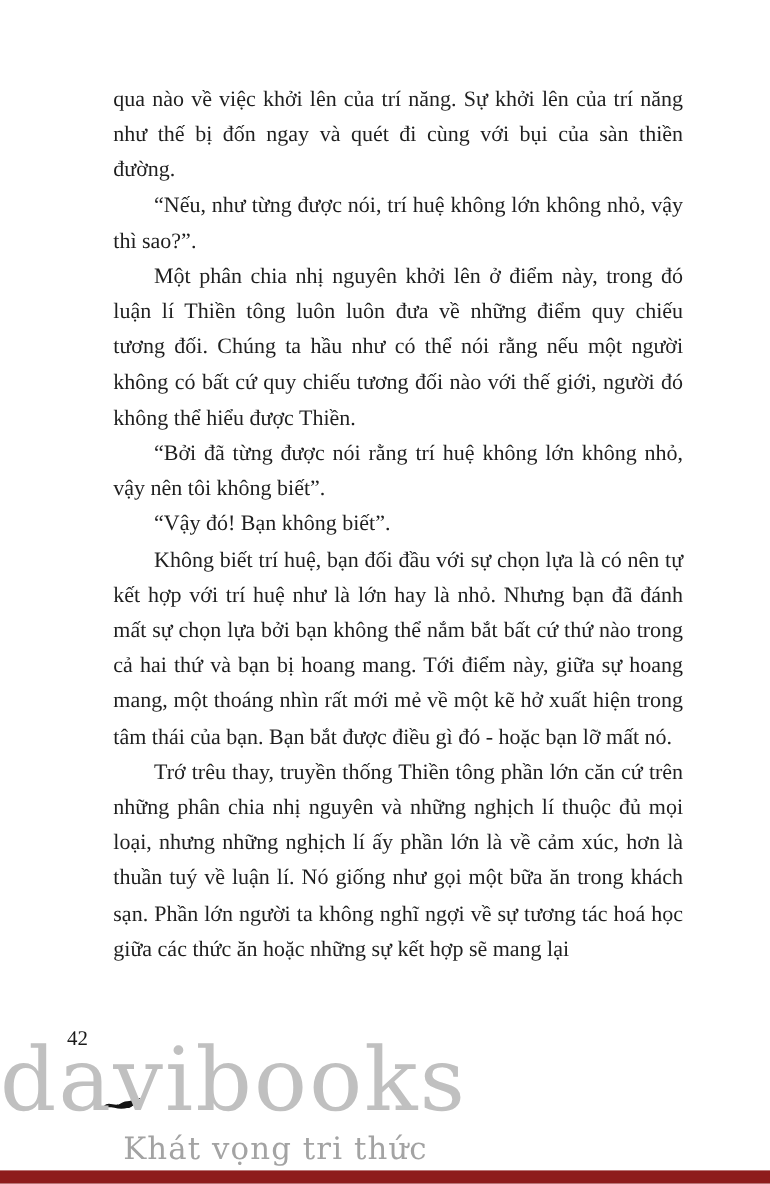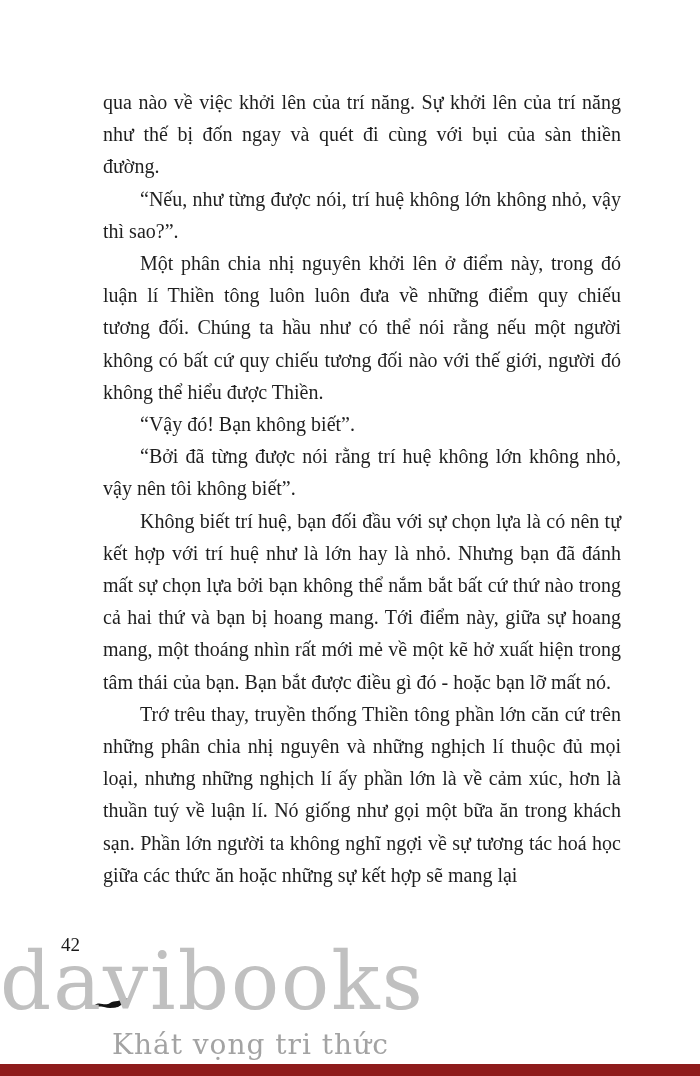--- a/index.html
+++ b/index.html
@@ -12,21 +12,20 @@
   }
   .text-block {
     position: absolute;
     left: 103px;
     top: 74px;
     width: 518px;
     font-size: 20px;
     line-height: 32.2px;
     text-align: justify;
     color: #1f1f1f;
-    margin-top: 12px;
   }
   .para { text-indent: 0; }
   .para.indent { text-indent: 37px; }
   .page-num {
     position: absolute;
     left: 61px;
     top: 934px;
     font-size: 19px;
     color: #1a1a1a;
   }
@@ -71,22 +70,22 @@
 </style>
 </head>
 <body>
 
 <div class="page">
 
   <main class="text-block" style="color: rgb(31, 31, 31);">
       <p class="para">qua nào về việc khởi lên của trí năng. Sự khởi lên của trí năng như thế bị đốn ngay và quét đi cùng với bụi của sàn thiền đường.</p>
       <p class="para indent">“Nếu, như từng được nói, trí huệ không lớn không nhỏ, vậy thì sao?”.</p>
       <p class="para indent">Một phân chia nhị nguyên khởi lên ở điểm này, trong đó luận lí Thiền tông luôn luôn đưa về những điểm quy chiếu tương đối. Chúng ta hầu như có thể nói rằng nếu một người không có bất cứ quy chiếu tương đối nào với thế giới, người đó không thể hiểu được Thiền.</p>
+      <p class="para indent">“Bởi đã từng được nói rằng trí huệ không lớn không nhỏ, vậy nên tôi không biết”.</p>
       <p class="para indent">“Vậy đó! Bạn không biết”.</p>
-      <p class="para indent">“Bởi đã từng được nói rằng trí huệ không lớn không nhỏ, vậy nên tôi không biết”.</p>
       <p class="para indent">Không biết trí huệ, bạn đối đầu với sự chọn lựa là có nên tự kết hợp với trí huệ như là lớn hay là nhỏ. Nhưng bạn đã đánh mất sự chọn lựa bởi bạn không thể nắm bắt bất cứ thứ nào trong cả hai thứ và bạn bị hoang mang. Tới điểm này, giữa sự hoang mang, một thoáng nhìn rất mới mẻ về một kẽ hở xuất hiện trong tâm thái của bạn. Bạn bắt được điều gì đó - hoặc bạn lỡ mất nó.</p>
       <p class="para indent">Trớ trêu thay, truyền thống Thiền tông phần lớn căn cứ trên những phân chia nhị nguyên và những nghịch lí thuộc đủ mọi loại, nhưng những nghịch lí ấy phần lớn là về cảm xúc, hơn là thuần tuý về luận lí. Nó giống như gọi một bữa ăn trong khách sạn. Phần lớn người ta không nghĩ ngợi về sự tương tác hoá học giữa các thức ăn hoặc những sự kết hợp sẽ mang lại</p>
     </main>
 
   <div>
     <span class="page-num">42</span>
 
     <span class="ornament">
       <svg width="40" height="18" viewBox="0 0 40 18" aria-hidden="true">
         <path d="M2 11 C7 5 12 12 18 8 C23 5 27 7 36 3 L30 9 C25 13 18 14 12 12 C8 11 4 12 2 11 Z" fill="#141414"></path>

